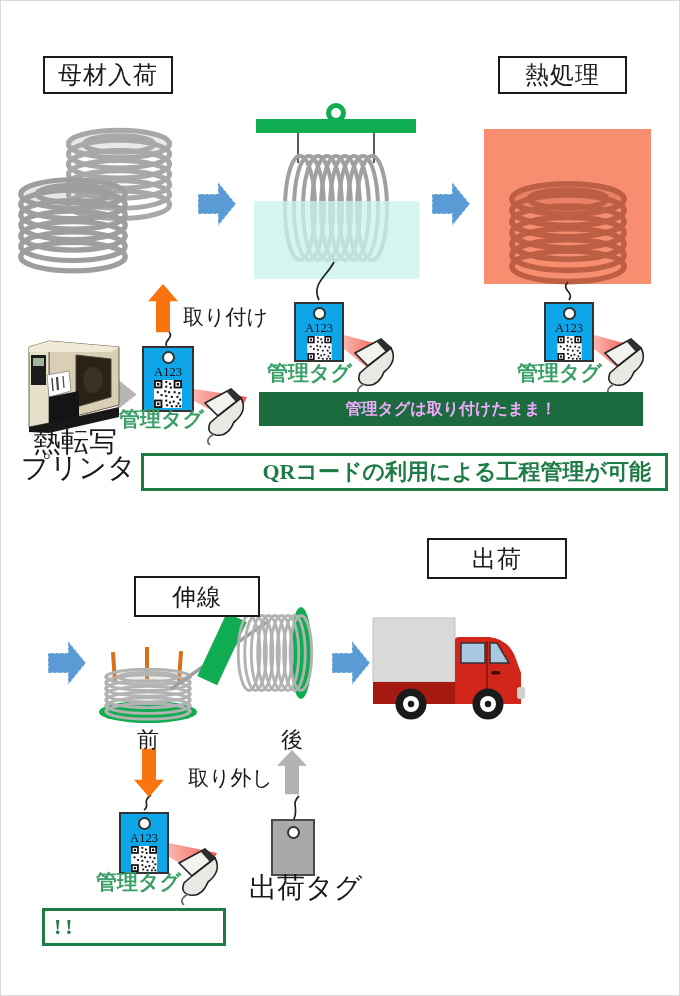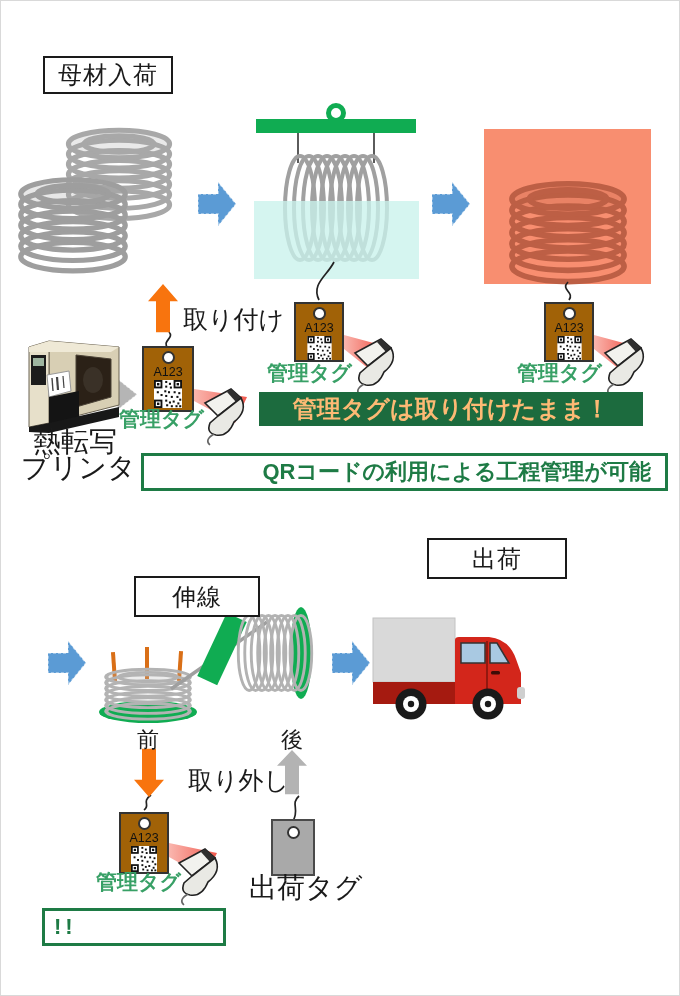--- a/index.html
+++ b/index.html
@@ -1,45 +1,45 @@
 <!DOCTYPE html>
 <html style="--green: #10AC52; --green-dark: #1C6B3E; --green_dark: #1C6B3E; --green-mid: #1E7B45; --green_mid: #1E7B45; --green-label: #38A066; --green_label: #38A066; --orange: #F8740E; --blue: #5B9BD5; --salmon: #F88E70; --bath: #C9F2EC; --gray-arrow: #B3B3B3; --gray_arrow: #B3B3B3; --truck-red: #D3261B; --truck_red: #D3261B; --truck-red-dark: #A51A10; --truck_red_dark: #A51A10; --beam: #F4695C;"><head>
 <meta charset="utf-8">
 <style>
   html,body{margin:0;padding:0;background:#fff;}
   .canvas{
     position:relative;width:680px;height:996px;box-sizing:border-box;
     border:1px solid #d9d9d9;background:#fff;overflow:hidden;
-    font-family:Liberation Sans, sans-serif;color:#1a1a1a;
+    font-family:Liberation Serif, serif;color:#1a1a1a;
   }
   .art{position:absolute;left:0;top:0;z-index:1;}
   .ov{position:absolute;z-index:2;}
   .stepbox{
     background:#fff;border:2px solid #1a1a1a;display:flex;
     align-items:center;justify-content:center;font-size:24px;letter-spacing:1px;
   }
-  .lbl{font-size:25px;white-space:nowrap;text-align:right;}
+  .lbl{font-size:21px;white-space:nowrap;text-align:right;}
   .tag-label{font-size:21px;font-weight:bold;color:var(--green-label);white-space:nowrap;}
   .banner-keep{
-    background:var(--green-dark);color:#fdba74;font-size:24px;font-weight:bold;
+    background:var(--green-dark);color:#f0abfc;font-size:16px;font-weight:bold;
     display:flex;align-items:center;justify-content:center;white-space:nowrap;
   }
   .banner-qr{
     background:#fff;border:3px solid var(--green-mid);box-sizing:border-box;
     color:var(--green-mid);font-size:22px;font-weight:bold;
     display:flex;align-items:center;justify-content:flex-end;
     padding-right:14px;white-space:nowrap;
   }
   .notebox{
     background:#fff;border:3px solid var(--green-mid);box-sizing:border-box;
     color:var(--green-mid);font-size:22px;font-weight:bold;
     display:flex;align-items:center;padding-left:9px;letter-spacing:4px;
   }
   .qrtag{
-    background:#a16207;border:2px solid #333;box-sizing:border-box;
+    background:#0ea5e9;border:2px solid #333;box-sizing:border-box;
     display:flex;flex-direction:column;align-items:center;
   }
   .qrtag .hole{width:9px;height:9px;border-radius:50%;border:2px solid #333;background:#fff;margin-top:3px;}
   .qrtag .code{font-size:12.5px;line-height:15px;margin-top:1px;color:#111;}
   .shiptag{
     background:#a9a9a9;border:2px solid #4a4a4a;box-sizing:border-box;
     display:flex;flex-direction:column;align-items:center;
   }
   .shiptag .hole{width:9px;height:9px;border-radius:50%;border:2px solid #333;background:#fff;margin-top:5px;}
   .caption{font-size:28px;text-align:center;line-height:26px;white-space:nowrap;}
@@ -226,20 +226,23 @@
         <circle cx="38" cy="89" r="3.2" fill="#1a1a1a"></circle>
       <circle cx="115" cy="89" r="15.5" fill="#1a1a1a"></circle>
         <circle cx="115" cy="89" r="8" fill="#fff"></circle>
         <circle cx="115" cy="89" r="3.2" fill="#1a1a1a"></circle>
     </g>
   </svg>
 
   <div class="ov stepbox" style="left:42px;top:55px;width:126px;height:34px;">
       <span>母材入荷</span>
     </div>
+  <div class="ov stepbox" style="left:497px;top:55px;width:125px;height:34px;">
+      <span>熱処理</span>
+    </div>
   <div class="ov stepbox" style="left:133px;top:537px;width:122px;height:37px;margin-top:38px;">
       <span>伸線</span>
     </div>
   <div class="ov stepbox" style="left:384px;top:537px;width:136px;height:37px;margin-left:42px;">
       <span>出荷</span>
     </div>
 
   <div class="ov lbl" style="left:182px;top:302px;">取り付け</div>
   <div class="ov lbl" style="left:167px;top:763px;margin-left:20px;">取り外し</div>
 

